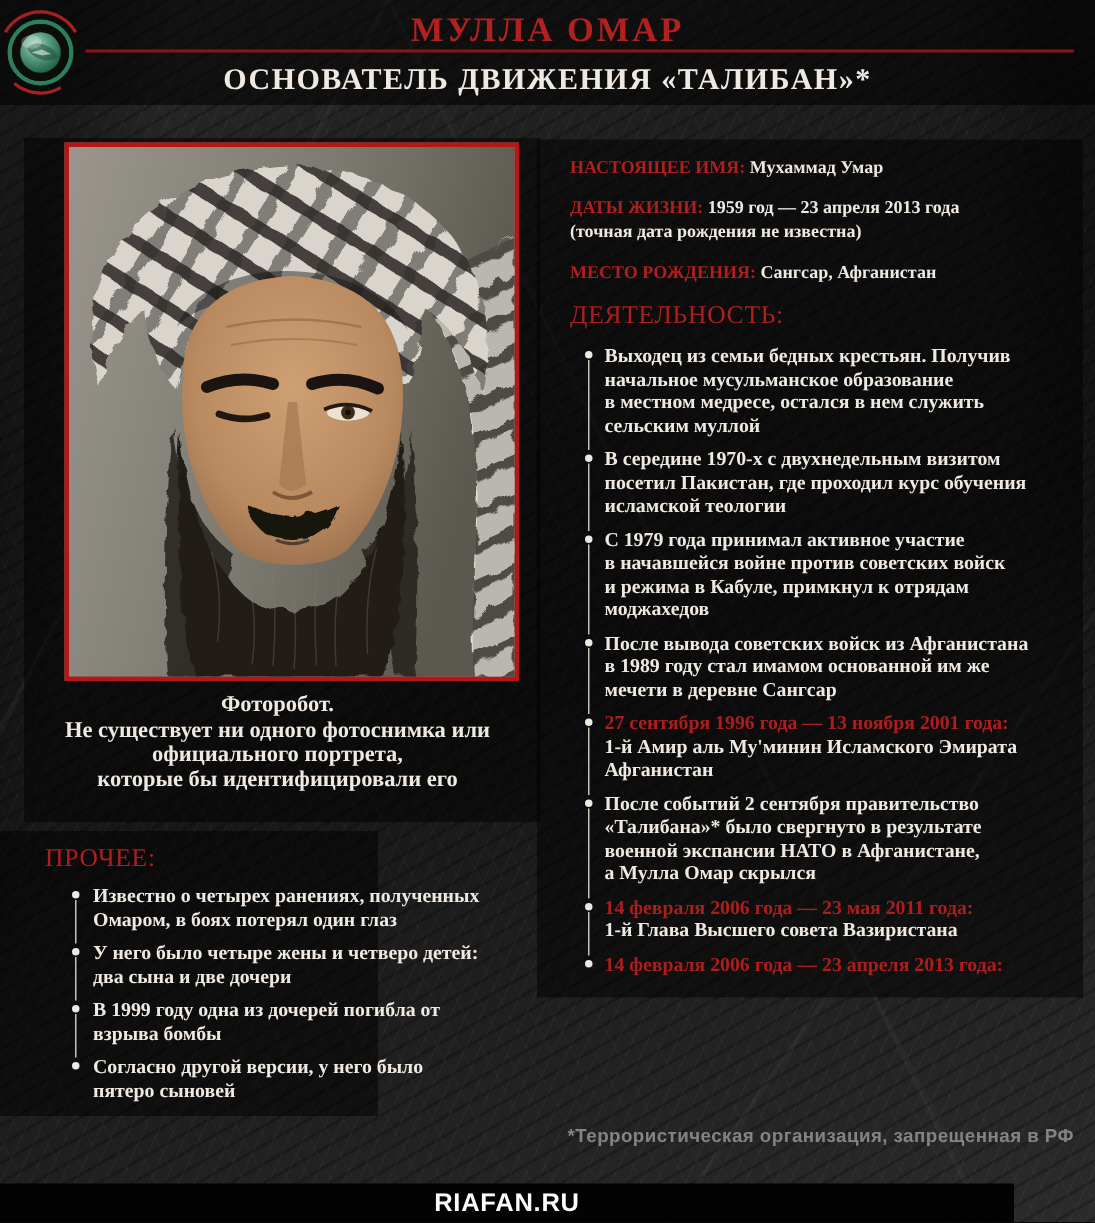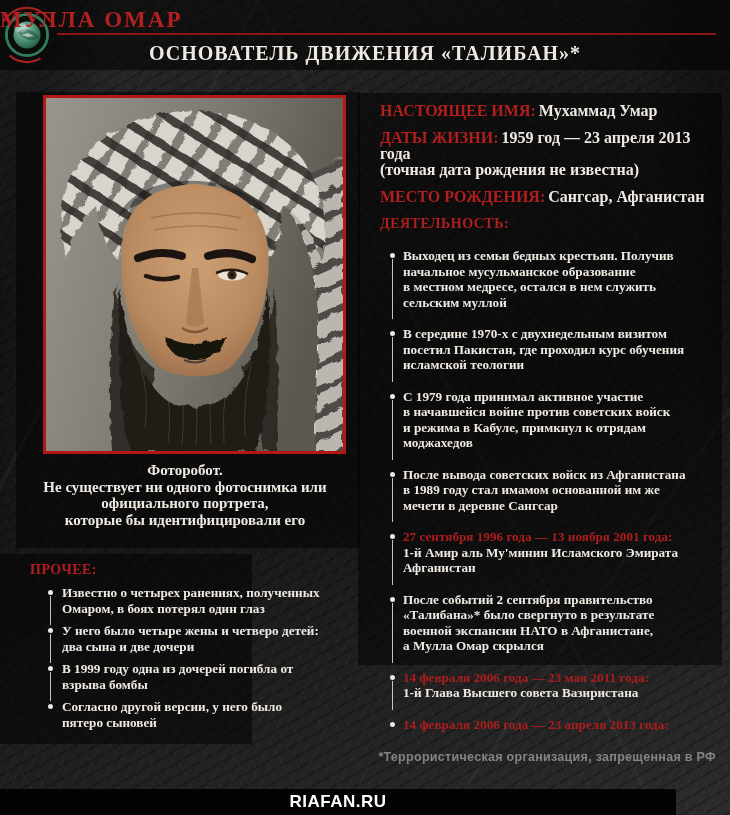--- a/index.html
+++ b/index.html
@@ -23,21 +23,21 @@
       linear-gradient(125deg, transparent 0 78%, rgba(255,255,255,.045) 78.1%, transparent 78.45%);
   }
   .panel{position:absolute;background:rgba(0,0,0,0.5);}
   #panel-header{left:0;top:0;width:730px;height:70px;background:rgba(0,0,0,0.55);}
   #panel-left{left:16px;top:92px;width:344px;height:456px;}
   #panel-prochee{left:0;top:554px;width:252px;height:190px;}
   #panel-right{left:358px;top:93px;width:364px;height:572px;}
 
   
   .hdr-title{
-    position:absolute;top:7px;left:0;width:730px;
+    position:absolute;top:7px;left:0;width:730px;text-align:center;
     font-size:23px;font-weight:bold;letter-spacing:2px;color:#b32020;
   }
   .hdr-line{position:absolute;top:33px;left:57px;width:659px;height:2px;background:#8e1313;}
   .hdr-sub{
     position:absolute;top:42px;left:0;width:730px;text-align:center;
     font-size:20px;font-weight:bold;letter-spacing:1px;color:#efe9e2;
   }
   .logo{position:absolute;left:0;top:4px;}
 
   
@@ -45,37 +45,37 @@
     position:absolute;left:43px;top:95px;width:303px;height:359px;
     border:3px solid #b51717;box-sizing:border-box;background:#7b786f;
   }
   .photo svg{display:block;}
   .caption{
     position:absolute;left:25px;top:462px;width:320px;text-align:center;
     font-size:15px;line-height:16.5px;font-weight:bold;color:#efe9e2;white-space:pre-line;
   }
 
   
-  .sec-head{font-size:14px;font-weight:bold;letter-spacing:.5px;color:#b01e1e;}
+  .sec-head{font-size:17px;font-weight:normal;letter-spacing:.5px;color:#b01e1e;}
   #prochee{position:absolute;left:30px;top:562px;width:330px;}
   #right-col{position:absolute;left:380px;top:103px;width:338px;}
 
-  .fields p{margin:0 0 11px 0;font-size:16px;line-height:16px;font-weight:bold;color:#efe9e2;}
+  .fields p{margin:0 0 11px 0;font-size:12px;line-height:16px;font-weight:bold;color:#efe9e2;}
   .fields .lbl{color:#b01e1e;margin-right:3px;}
   .fields .val{white-space:pre-line;}
   #activity-heading{margin:1px 0 9px 0;}
 
   ul.timeline{list-style:none;margin:7px 0 0 0;padding:0;}
   #right-col ul.timeline{margin-left:10px;}
   #prochee ul.timeline{margin-left:18px;}
   ul.timeline li{
     position:relative;margin:0 0 7px 0;
     font-size:13.2px;line-height:15.5px;font-weight:bold;color:#efe9e2;
   }
-  #right-col ul.timeline li{padding-left:13px;margin-top:16px;}
+  #right-col ul.timeline li{padding-left:13px;}
   #prochee ul.timeline li{padding-left:14px;}
   ul.timeline li::before{
     content:'';position:absolute;left:0;top:5px;width:5px;height:5px;border-radius:50%;
     background:#ece9e3;
   }
   ul.timeline li:not(:last-child)::after{
     content:'';position:absolute;left:2px;top:11px;bottom:-9px;width:1px;
     background:rgba(230,227,220,0.85);
   }
   .tl-head{color:#ad1d1d;white-space:pre-line;}

